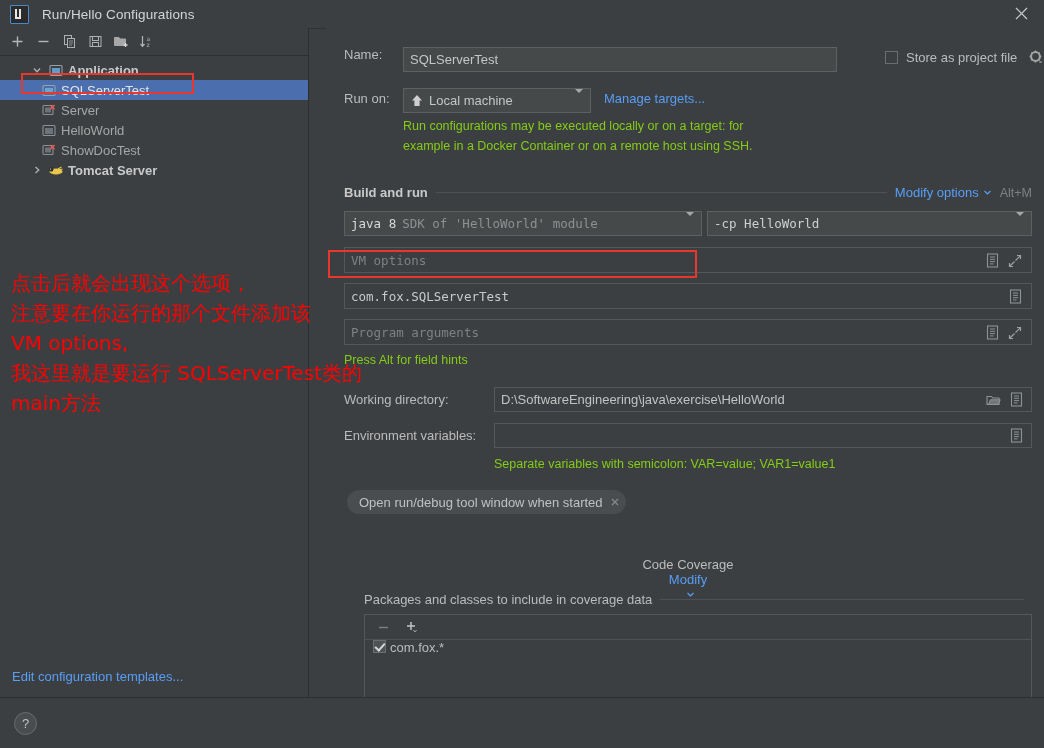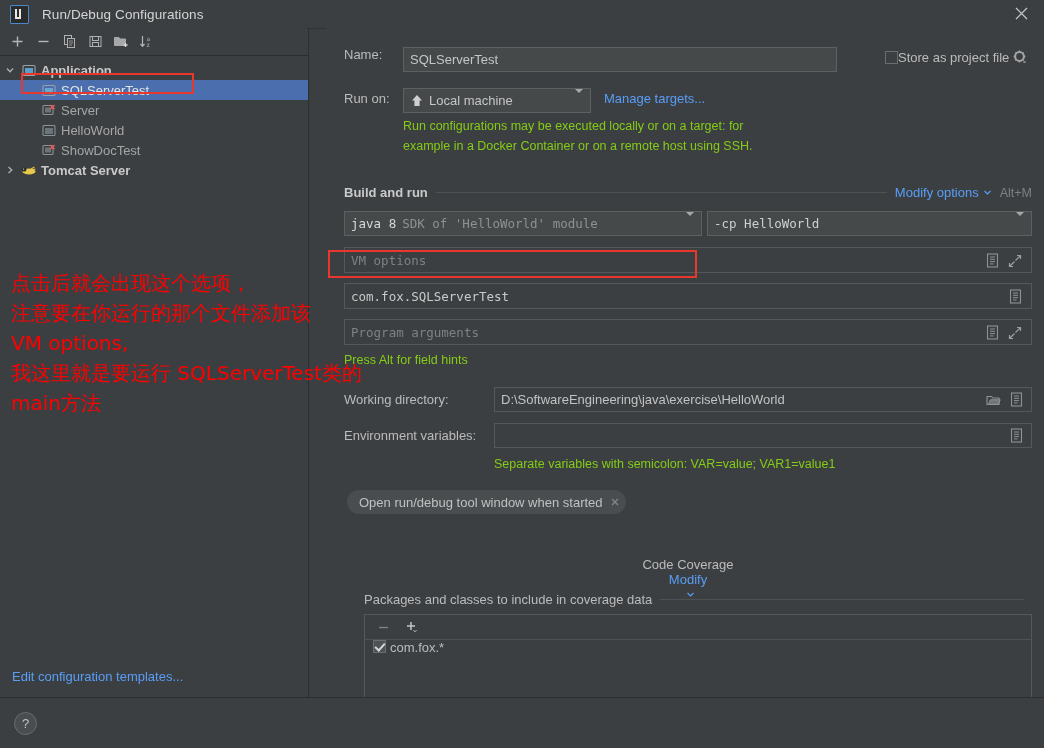--- a/index.html
+++ b/index.html
@@ -110,21 +110,21 @@
     padding-top: 4px;
     font-size: 13px;
   }
   .tree-row {
     height: 20px;
     display: flex;
     align-items: center;
     position: relative;
     white-space: nowrap;
   }
-  .tree-row.group { font-weight: bold; color: #c9c9c9; }
+  .tree-row.group { font-weight: bold; color: #c9c9c9; padding-left: 27px; }
   .tree-row.child { color: #a6a6a6; padding-left: 0; }
   .tree-row.selected {
     background: #4b6eaf;
     color: #e4e4e4;
   }
   .twisty {
     width: 20px;
     display: flex;
     align-items: center;
     justify-content: center;
@@ -360,21 +360,21 @@
 <body>
 
 <div class="dialog">
 
   <div class="titlebar">
     <div class="title-logo">
       <div class="lg-i"></div>
         <div class="lg-j"></div>
         <div class="lg-jb"></div>
     </div>
-    <div class="title-text">Run/Debug Configurations</div>
+    <div class="title-text">Run/Hello Configurations</div>
     <div class="title-close">
       <svg width="13" height="13" viewBox="0 0 13 13">
         <path d="M1 1 L12 12 M12 1 L1 12" stroke="#c8c8c8" stroke-width="1.2" fill="none"></path>
       </svg>
     </div>
   </div>
 
   <div class="sidebar">
 
     <div class="side-toolbar">
@@ -510,21 +510,21 @@
 
   <div class="content">
 
     <div class="row" style="left:18px; top:19px;">
       <span class="lbl">Name:</span>
     </div>
     <div class="field" style="position:absolute; left:77px; top:19px; width:434px;">
       <span>SQLServerTest</span>
     </div>
 
-    <div class="row" style="left:559px; top:21px; text-align:right;">
+    <div class="row" style="left:559px; top:21px; gap:8px;text-align:right;">
       <span class="checkbox"></span>
       <span class="lbl">Store as project file</span>
       <span class="icon-btn" style="margin-left:3px;">
         <svg width="14" height="14" viewBox="0 0 14 14">
           <circle cx="6.5" cy="6.5" r="4.4" fill="none" stroke="#a5a5a5" stroke-width="2"></circle>
           <circle cx="6.5" cy="6.5" r="1.5" fill="#3c3f41"></circle>
           <path d="M6.5 0.6 V2 M6.5 11 V12.4 M0.6 6.5 H2 M11 6.5 H12.4 M2.4 2.4 L3.4 3.4 M9.6 9.6 L10.6 10.6 M10.6 2.4 L9.6 3.4 M3.4 9.6 L2.4 10.6" stroke="#a5a5a5" stroke-width="1.4"></path>
           <path d="M10.5 11 L12.5 13 M12.5 11 L10.5 13" stroke="#a5a5a5" stroke-width="0.9"></path>
         </svg>
       </span>

